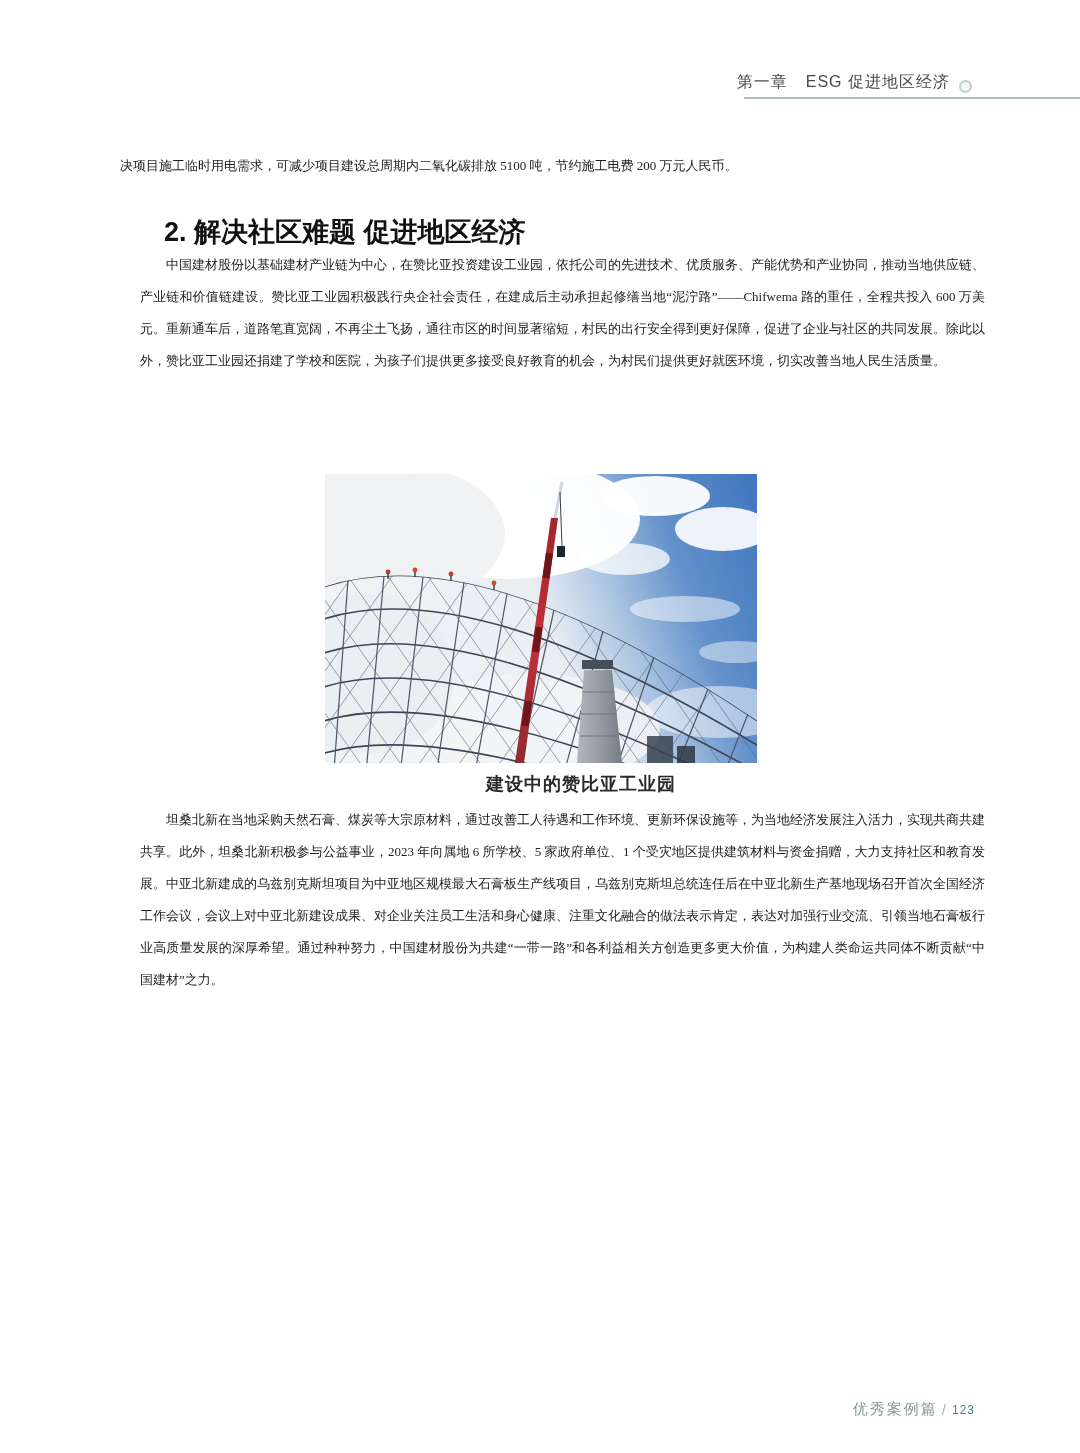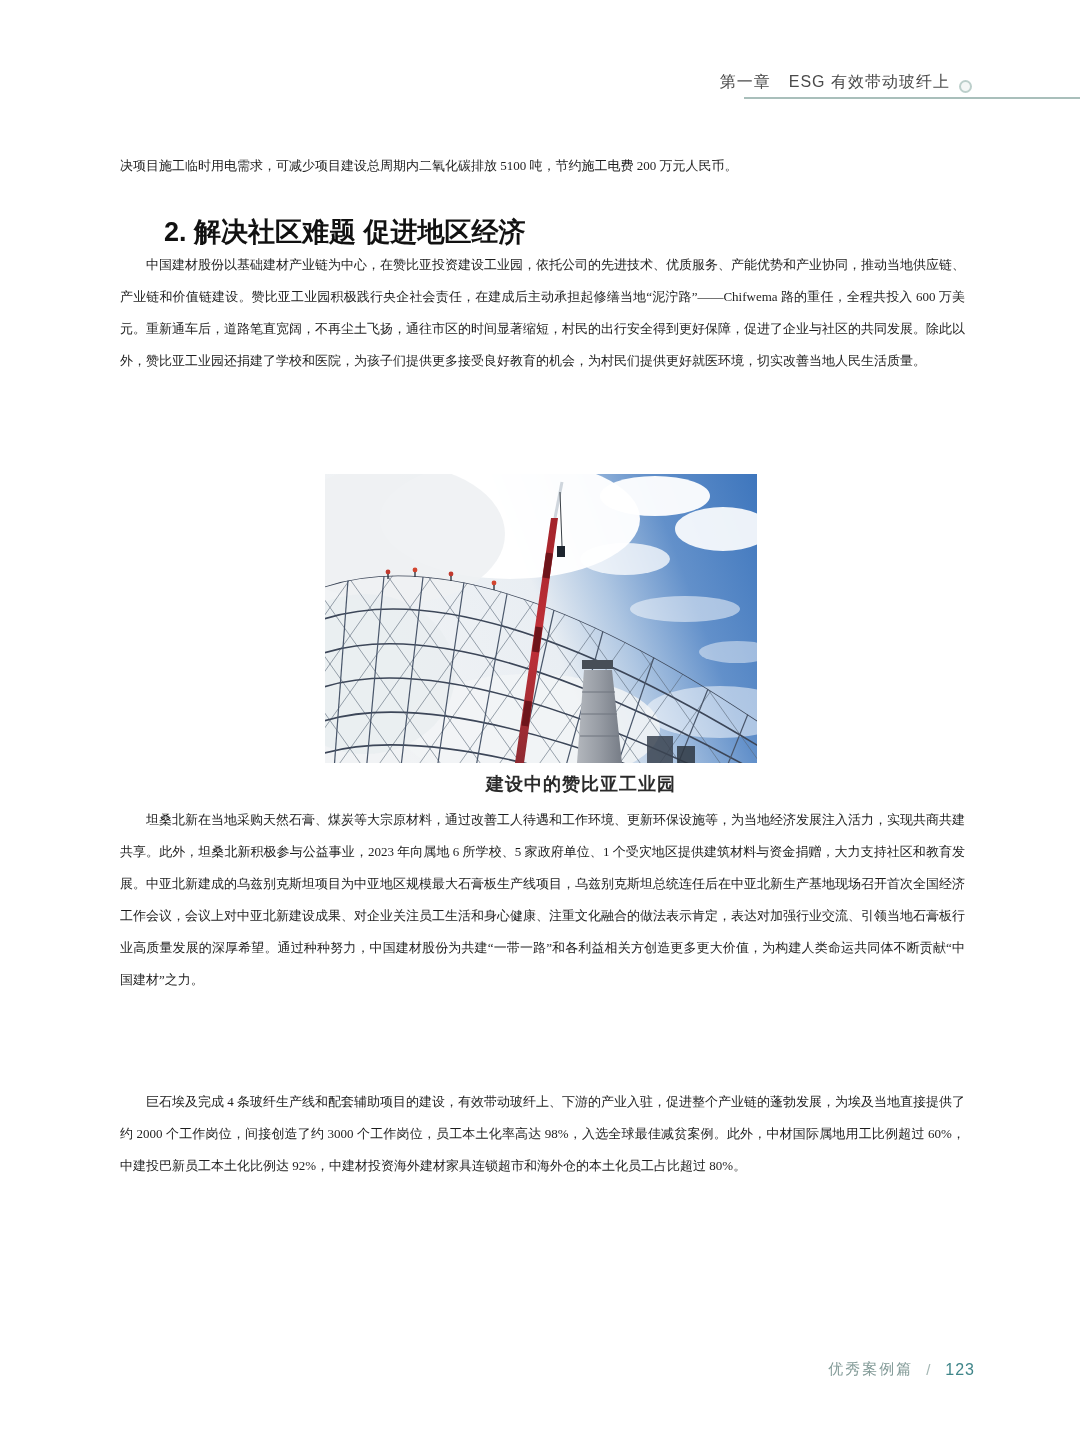--- a/index.html
+++ b/index.html
@@ -47,21 +47,21 @@
     position: absolute;
     left: 120px;
     width: 845px;
     margin: 0;
     font-size: 13px;
     line-height: 32px;
     text-align: justify;
     text-justify: inter-character;
     color: #1d1d1d;
   }
-  .indent { text-indent: 2em; }
+  .indent { text-indent: 2em; margin-left: 20px; }
   .p1 { top: 150px; }
   .section-heading {
     position: absolute;
     left: 120px;
     top: 217px;
     width: 845px;
     margin: 0;
     padding-left: 44px;
     font-family: "Liberation Sans", "DejaVu Sans", sans-serif;
     font-weight: 700;
@@ -94,41 +94,41 @@
     font-family: "Liberation Sans", "DejaVu Sans", sans-serif;
     font-weight: 700;
     font-size: 18px;
     color: #2a2a2a;
     letter-spacing: 1px;
   }
 
   
   .page-footer {
     position: absolute;
-    top: 1360px;
+    top: 1400px;
     right: 105px;
     font-family: "Liberation Sans", "DejaVu Sans", sans-serif;
     font-size: 15px;
     letter-spacing: 2px;
     color: #829a97;
     display: flex;
     align-items: center;
-    gap: 13px;
+    gap: 4px;
   }
   .page-footer .sep { color: #a3b6b3; }
-  .page-footer .pagenum { color: #3f8589; font-size: 16px; letter-spacing: 1px; }
+  .page-footer .pagenum { color: #3f8589; font-size: 12px; letter-spacing: 1px; }
 </style>
 </head>
 <body>
 
 <div class="page">
 
   <div class="page-header">
     <span class="chapter">第一章</span>
-    <span class="chapter-title">ESG 有效带动玻纤上</span>
+    <span class="chapter-title">ESG 促进地区经济</span>
     <span class="header-circle"></span>
   </div>
   <div class="header-rule"></div>
 
   <p class="body-text p1">决项目施工临时用电需求，可减少项目建设总周期内二氧化碳排放 5100 吨，节约施工电费 200 万元人民币。</p>
 
   <h3 class="section-heading">2. 解决社区难题 促进地区经济</h3>
 
   <p class="body-text p2 indent">中国建材股份以基础建材产业链为中心，在赞比亚投资建设工业园，依托公司的先进技术、优质服务、产能优势和产业协同，推动当地供应链、产业链和价值链建设。赞比亚工业园积极践行央企社会责任，在建成后主动承担起修缮当地“泥泞路”——Chifwema 路的重任，全程共投入 600 万美元。重新通车后，道路笔直宽阔，不再尘土飞扬，通往市区的时间显著缩短，村民的出行安全得到更好保障，促进了企业与社区的共同发展。除此以外，赞比亚工业园还捐建了学校和医院，为孩子们提供更多接受良好教育的机会，为村民们提供更好就医环境，切实改善当地人民生活质量。</p>
 
@@ -255,21 +255,20 @@
           <rect x="322" y="262" width="26" height="27" fill="#3a4350" opacity="0.85"></rect>
           <rect x="352" y="272" width="18" height="17" fill="#2e3742" opacity="0.85"></rect>
         </g>
       </svg>
     </div>
     <figcaption class="caption">建设中的赞比亚工业园</figcaption>
   </figure>
 
   <p class="body-text p3 indent">坦桑北新在当地采购天然石膏、煤炭等大宗原材料，通过改善工人待遇和工作环境、更新环保设施等，为当地经济发展注入活力，实现共商共建共享。此外，坦桑北新积极参与公益事业，2023 年向属地 6 所学校、5 家政府单位、1 个受灾地区提供建筑材料与资金捐赠，大力支持社区和教育发展。中亚北新建成的乌兹别克斯坦项目为中亚地区规模最大石膏板生产线项目，乌兹别克斯坦总统连任后在中亚北新生产基地现场召开首次全国经济工作会议，会议上对中亚北新建设成果、对企业关注员工生活和身心健康、注重文化融合的做法表示肯定，表达对加强行业交流、引领当地石膏板行业高质量发展的深厚希望。通过种种努力，中国建材股份为共建“一带一路”和各利益相关方创造更多更大价值，为构建人类命运共同体不断贡献“中国建材”之力。</p>
 
-  <p class="body-text p4 indent">巨石埃及完成 4 条玻纤生产线和配套辅助项目的建设，有效带动玻纤上、下游的产业入驻，促进整个产业链的蓬勃发展，为埃及当地直接提供了约 2000 个工作岗位，间接创造了约 3000 个工作岗位，员工本土化率高达 98%，入选全球最佳减贫案例。此外，中材国际属地用工比例超过 60%，中建投巴新员工本土化比例达 92%，中建材投资海外建材家具连锁超市和海外仓的本土化员工占比超过 80%。</p>
 
   <div class="page-footer">
     <span>优秀案例篇</span>
     <span class="sep">/</span>
     <span class="pagenum">123</span>
   </div>
 
 </div>
 
 </body></html>

